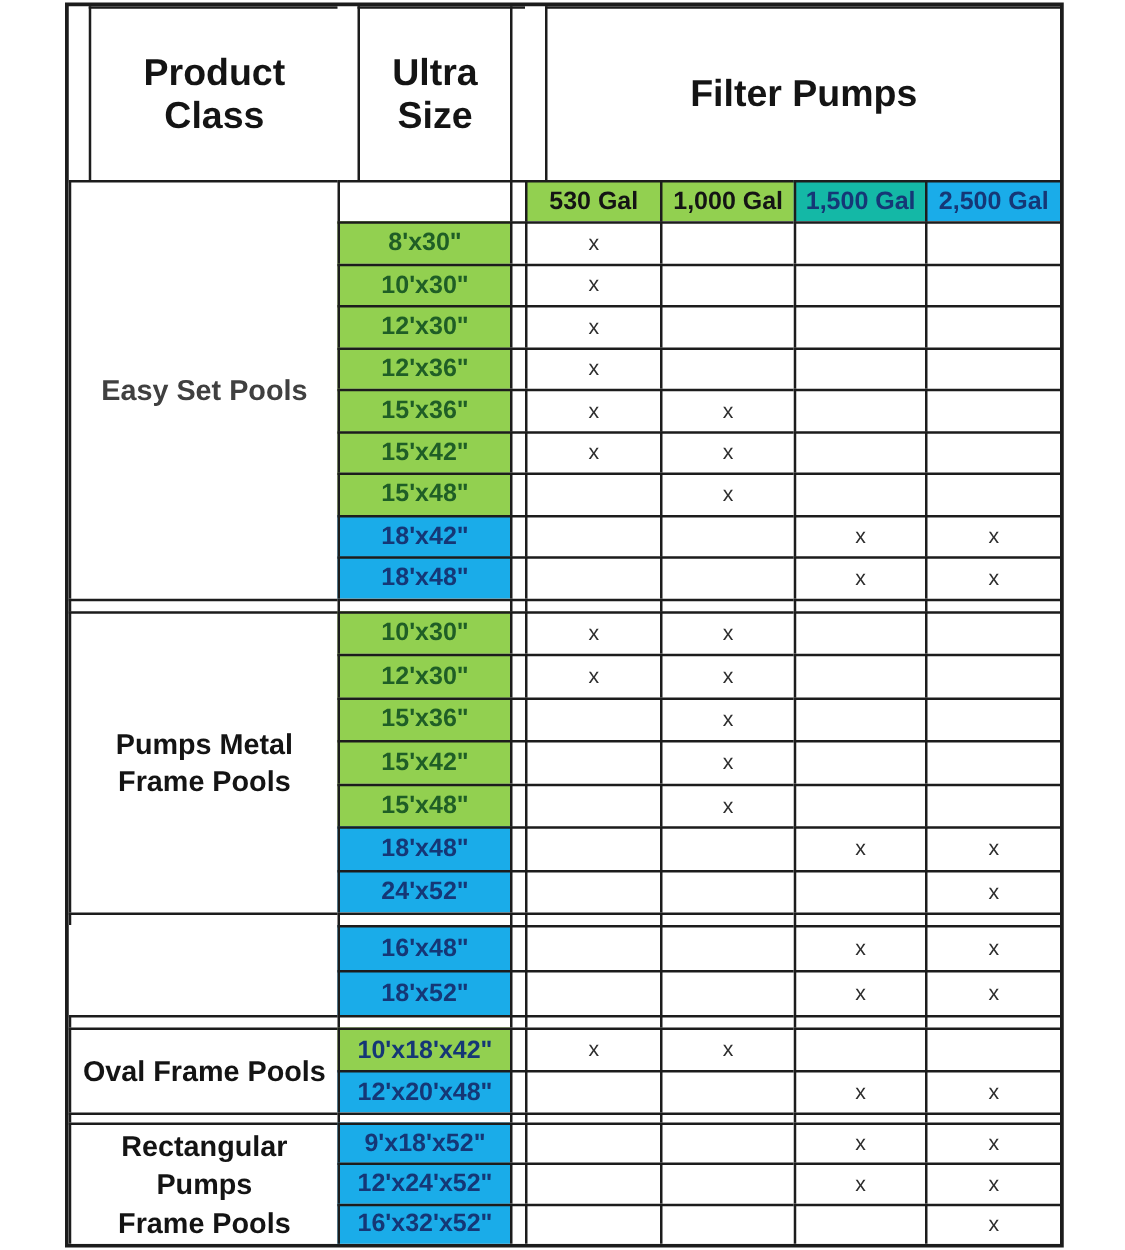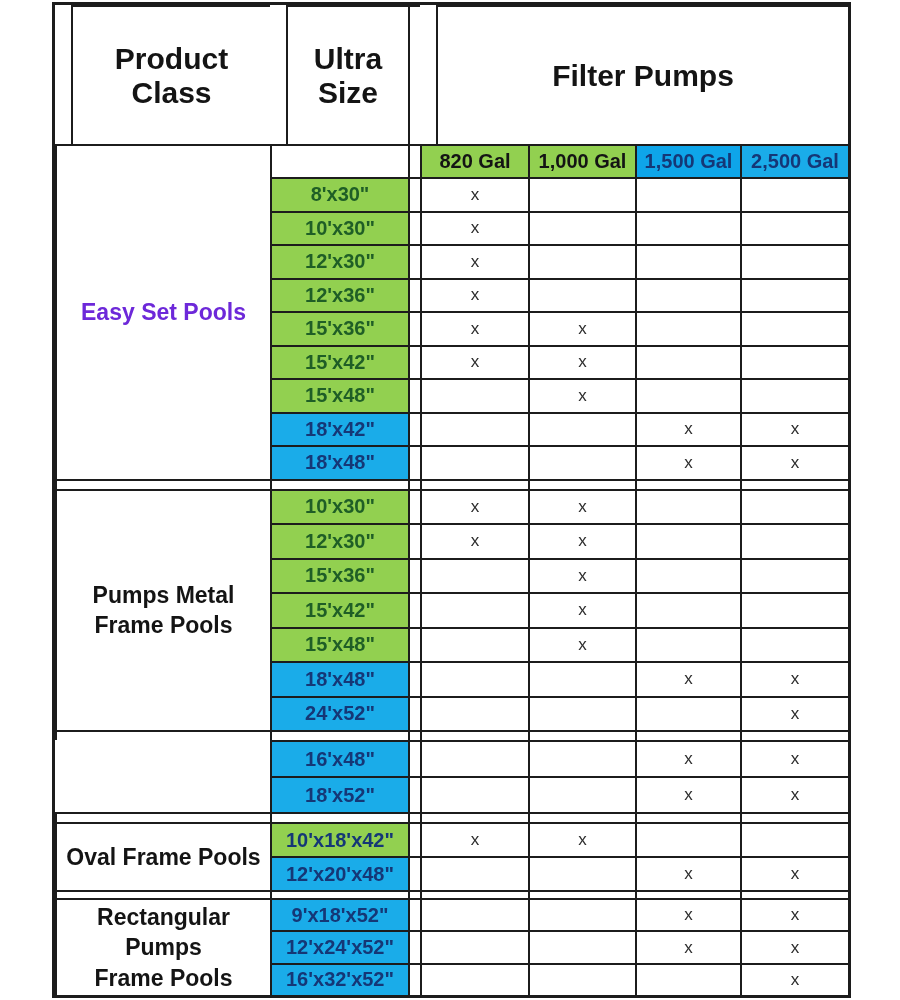--- a/index.html
+++ b/index.html
@@ -32,28 +32,28 @@
   .mark     { font-size:17px; font-weight:400; }
 </style>
 </head>
 <body>
 
 <div id="grid">
     <div class="cell hdr" style="grid-area: 1 / 1 / span 1 / span 1; color: rgb(20, 20, 20);">Product Class</div>
     <div class="cell hdr" style="grid-area: 1 / 2 / span 1 / span 1; color: rgb(20, 20, 20);">Ultra Size</div>
     <div class="cell" style="grid-area: 1 / 3 / span 1 / span 1;"></div>
     <div class="cell hdr" style="grid-area: 1 / 4 / span 1 / span 4; color: rgb(20, 20, 20);">Filter Pumps</div>
-    <div class="cell classlbl" style="grid-area: 2 / 1 / span 10 / span 1; color: #6d28d9; justify-content: center;">
+    <div class="cell classlbl" style="grid-area: 2 / 1 / span 10 / span 1; color: #404040; justify-content: center;">
       <div>Easy Set Pools</div>
     </div>
     <div class="cell" style="grid-area: 2 / 2 / span 1 / span 1;"></div>
     <div class="cell" style="grid-area: 2 / 3 / span 1 / span 1;"></div>
-    <div class="cell subhdr" style="grid-area: 2 / 4 / span 1 / span 1; background: rgb(146, 208, 80); color: rgb(20, 20, 20);">820 Gal</div>
+    <div class="cell subhdr" style="grid-area: 2 / 4 / span 1 / span 1; background: rgb(146, 208, 80); color: rgb(20, 20, 20);">530 Gal</div>
     <div class="cell subhdr" style="grid-area: 2 / 5 / span 1 / span 1; background: rgb(146, 208, 80); color: rgb(20, 20, 20);">1,000 Gal</div>
-    <div class="cell subhdr" style="grid-area: 2 / 6 / span 1 / span 1; background: #0ea5e9; color: rgb(21, 55, 118);">1,500 Gal</div>
+    <div class="cell subhdr" style="grid-area: 2 / 6 / span 1 / span 1; background: #14b8a6; color: rgb(21, 55, 118);">1,500 Gal</div>
     <div class="cell subhdr" style="grid-area: 2 / 7 / span 1 / span 1; background: rgb(26, 172, 233); color: rgb(21, 55, 118);">2,500 Gal</div>
     <div class="cell size" style="grid-area: 3 / 2 / span 1 / span 1; background: rgb(146, 208, 80); color: rgb(31, 94, 38);">8'x30"</div>
     <div class="cell" style="grid-area: 3 / 3 / span 1 / span 1;"></div>
     <div class="cell mark" style="grid-area: 3 / 4 / span 1 / span 1; color: rgb(46, 46, 46);">x</div>
     <div class="cell mark" style="grid-area: 3 / 5 / span 1 / span 1; color: rgb(46, 46, 46);"></div>
     <div class="cell mark" style="grid-area: 3 / 6 / span 1 / span 1; color: rgb(46, 46, 46);"></div>
     <div class="cell mark" style="grid-area: 3 / 7 / span 1 / span 1; color: rgb(46, 46, 46);"></div>
     <div class="cell size" style="grid-area: 4 / 2 / span 1 / span 1; background: rgb(146, 208, 80); color: rgb(31, 94, 38);">10'x30"</div>
     <div class="cell" style="grid-area: 4 / 3 / span 1 / span 1;"></div>
     <div class="cell mark" style="grid-area: 4 / 4 / span 1 / span 1; color: rgb(46, 46, 46);">x</div>

